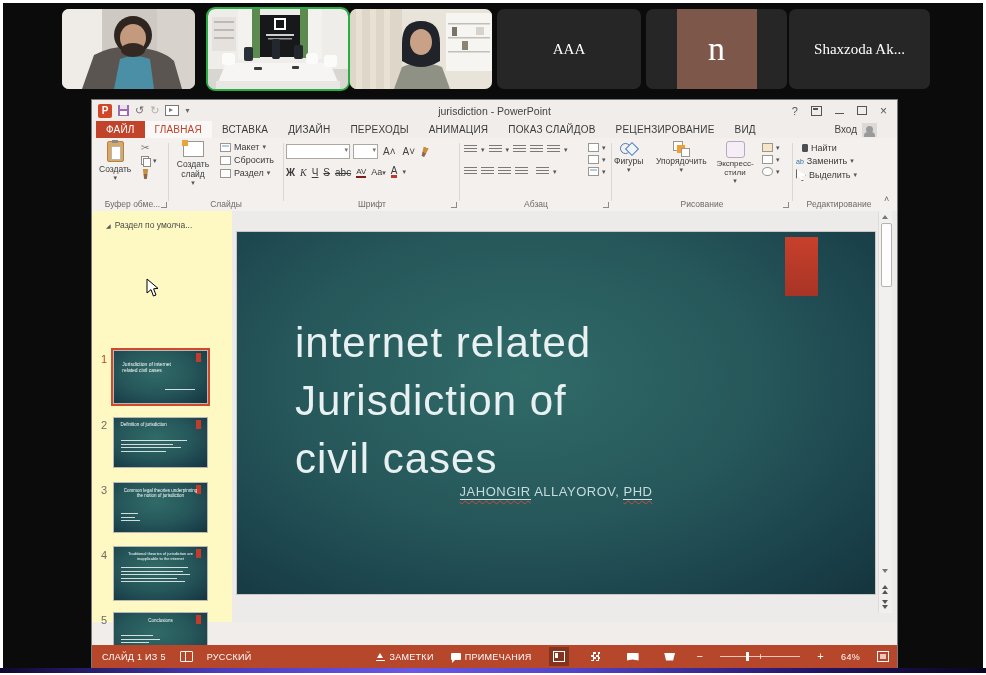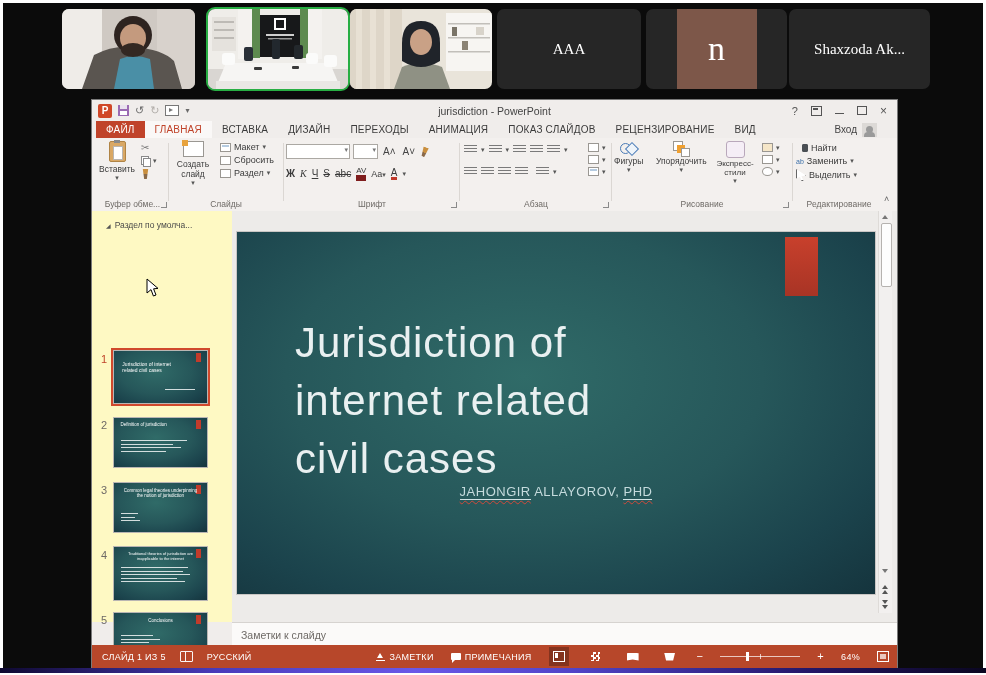--- a/index.html
+++ b/index.html
@@ -268,21 +268,21 @@
             <i></i>
           </span>
       </div>
     </div>
 
     <div class="ribbon">
 
       <div class="rgroup" style="left:5px;width:71px;">
         <div class="bigbtn" style="left:2px;">
           <span class="clipic"></span>
-          <span>Вставить</span>
+          <span>Создать</span>
           <span class="dn">▾</span>
         </div>
         <div class="mincol" style="left:44px;">
           <div class="mrow">
               <span class="scis">✂</span>
             </div>
           <div class="mrow">
               <span class="copyic"></span>
               <span class="dn">▾</span>
             </div>
@@ -328,21 +328,21 @@
           <span class="fbtn">A˄</span>
           <span class="fbtn">A˅</span>
           <span class="brushic" style="transform:rotate(20deg)"></span>
         </div>
         <div class="abs" style="left:0;top:28px;display:flex;align-items:center;gap:5px;font-size:10px;">
           <b>Ж</b>
           <i style="font-family:'Liberation Serif',serif">К</i>
           <u>Ч</u>
           <s>S</s>
           <s style="font-size:10px">abc</s>
-          <span style="font-size:8px;border-bottom:6px solid #7f1d1d">AV</span>
+          <span style="font-size:8px;border-bottom:2px solid #7f1d1d">AV</span>
           <span style="font-size:9px"><span>Aa</span><span class="dn">▾</span></span>
           <span style="border-bottom:3px solid #C0392B;line-height:9px;"><span>A</span></span>
           <span class="dn">▾</span>
         </div>
         <div class="glabel">Шрифт</div>
         <div class="dlg"></div>
       </div>
       <div class="vdiv" style="left:367px;"></div>
 
       <div class="rgroup" style="left:370px;width:148px;">
@@ -500,22 +500,22 @@
           <div class="bl" style="width:42%;"></div>
           <div class="bl" style="width:30%;"></div>
         </div>
       </div>
     </div>
 
     <div class="editor">
       <div class="slide">
         <div class="srect"></div>
         <div class="stitle">
+          <div>internet related</div>
           <div>Jurisdiction of</div>
-          <div>internet related</div>
           <div>civil cases</div>
         </div>
         <div class="ssub">
           <span class="ul">JAHONGIR</span><span> ALLAYOROV, </span><span class="ul">PHD</span>
         </div>
       </div>
 
       <div class="vscroll">
         <span class="varrow" style="top:4px;border-bottom:4px solid #777;"></span>
         <span class="vthumb"></span>
@@ -524,23 +524,20 @@
           <i style="top:0;border-bottom:4px solid #555;"></i>
             <b style="top:5px;border-bottom:4px solid #555;"></b>
         </span>
         <span class="dblarr" style="top:389px;">
           <i style="top:0;border-top:4px solid #555;"></i>
             <b style="top:5px;border-top:4px solid #555;"></b>
         </span>
       </div>
     </div>
 
-    <div class="notesbar">
-      <span class="notesph">Заметки к слайду</span>
-    </div>
 
     <div class="statusbar">
       <div class="st-left">
         <span>СЛАЙД 1 ИЗ 5</span>
         <span class="bookic"></span>
         <span>РУССКИЙ</span>
       </div>
       <div class="st-right">
         <span style="display:flex;align-items:center;gap:4px;">
           <span class="notesic"></span>

